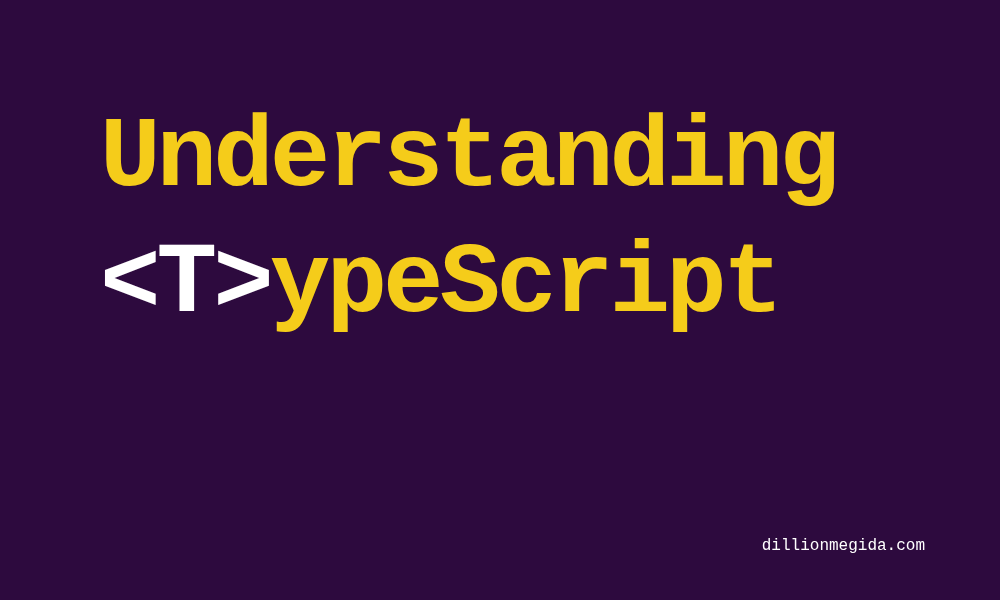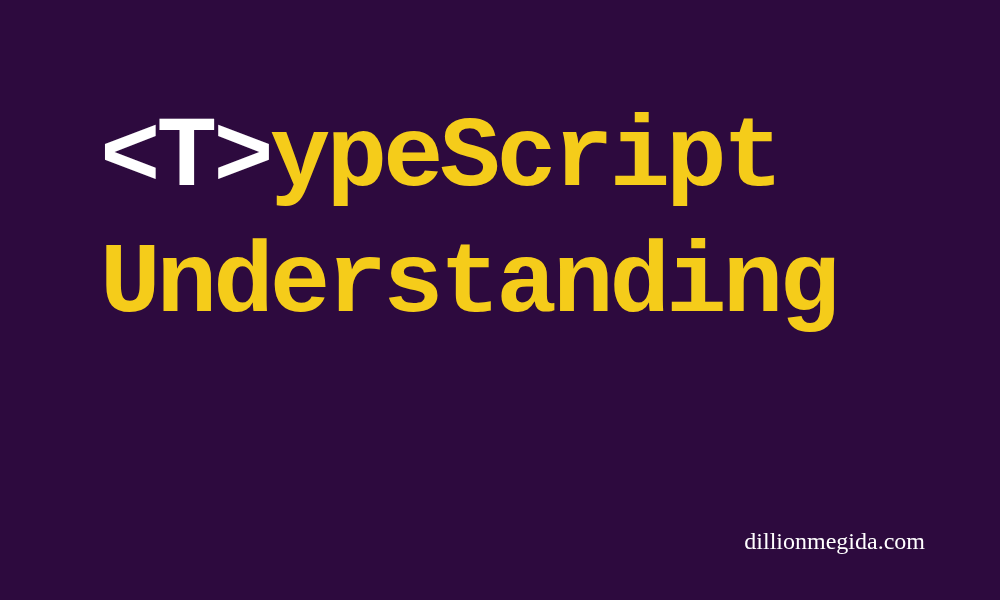--- a/index.html
+++ b/index.html
@@ -28,28 +28,28 @@
       letter-spacing: -4px;
       color: #f5cc1a;
     }
     .generic-tag {
       color: #ffffff;
     }
     .footer-url {
       position: absolute;
       bottom: 45px;
       right: 75px;
-      font-family: Liberation Serif, serif;
-      font-size: 24px;
+      font-family: Liberation Mono, monospace;
+      font-size: 16px;
       color: #ffffff;
       letter-spacing: 0px;
       text-align: center;
     }
   </style>
 </head>
 <body>
 
 <div class="title-container">
+  <div class="title-line">Understanding</div>
   <div class="title-line"><span class="generic-tag">&lt;T&gt;</span><span>ypeScript</span></div>
-  <div class="title-line">Understanding</div>
 </div>
 
 <div class="footer-url">dillionmegida.com</div>
 
 </body></html>

